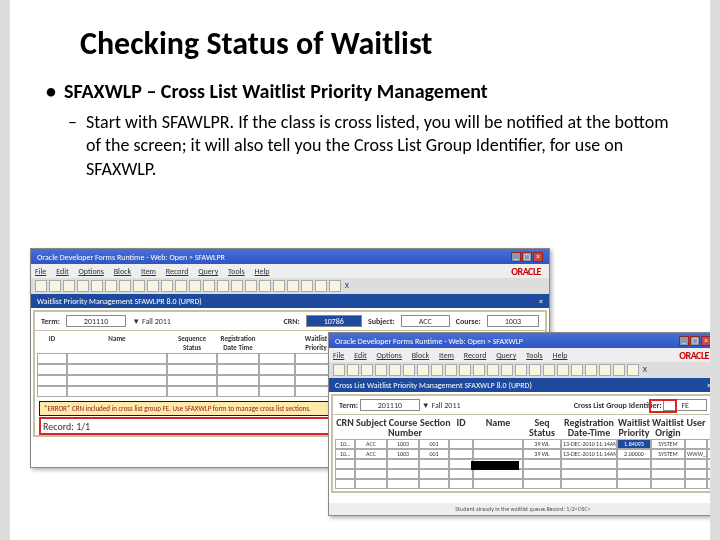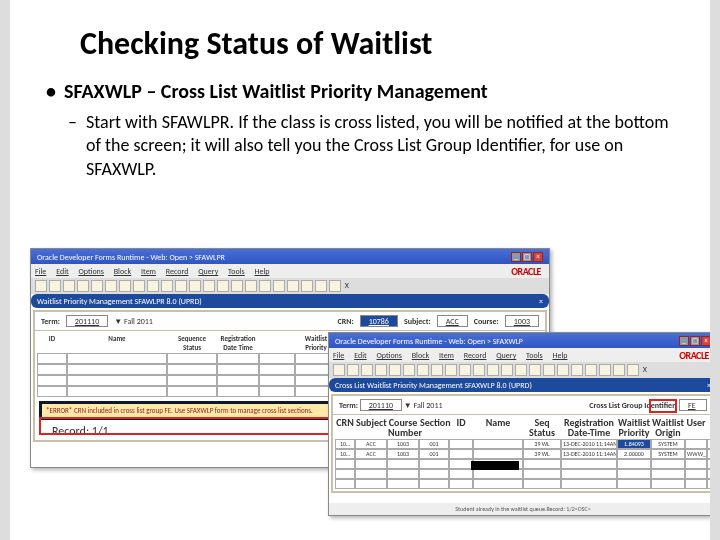--- a/index.html
+++ b/index.html
@@ -24,32 +24,32 @@
   .shot1 { top: 248px; left: 20px; width: 520px; height: 220px; }
   .titlebar { background: linear-gradient(#4a6fd4,#2e55c4); color: #fff; font-size: 8px; padding: 2px 6px; display: flex; justify-content: space-between; align-items: center; }
   .winbtns span { display:inline-block; width:10px; height:10px; background:#c44; border:1px solid #922; margin-left:1px; font-size:7px; text-align:center; line-height:8px; color:#fff;}
   .winbtns span:nth-child(1){background:#89a;}
   .winbtns span:nth-child(2){background:#89a;}
   .menubar { background:#eee; font-size:8px; padding:2px 4px; color:#333; }
   .menubar span { margin-right:8px; text-decoration: underline; }
   .toolbar { background:#ddd; padding:2px 4px; display:flex; gap:2px; flex-wrap:wrap; }
   .toolbar i { display:inline-block; width:12px; height:12px; background:#f8f4e0; border:1px solid #aaa; }
   .oracle { position:absolute; top:16px; right:8px; color:#c00; font-weight:bold; font-size:10px; letter-spacing:-.5px;}
-  .formtitle { background:#1d4a9d; color:#fff; font-size:8px; padding:2px 6px; display:flex; justify-content:space-between;border-radius:6px;}
+  .formtitle { background:#1d4a9d; color:#fff; font-size:8px; padding:2px 6px; display:flex; justify-content:space-between;}
   .formbody { background:#fff; border:2px solid #c9c0a8; margin:2px; }
   .fieldrow { display:flex; gap:6px; padding:3px 6px; font-size:8px; align-items:center; background:#fff; border-bottom:1px solid #c9c0a8; flex-wrap:wrap;}
   .fieldrow b { font-weight:700; }
-  .pill { background:#fff; border:1px solid #888; padding:0 8px; display:inline-block; min-width:28px;text-decoration:underline; }
+  .pill { background:#fff; border:1px solid #888; padding:0 17px; display:inline-block; min-width:28px; }
   .pill.blue { background:#1d4a9d; color:#fff; }
   .grid { margin:2px; }
   .gridhead { display:grid; grid-template-columns: 30px 100px 50px 42px 36px 42px 42px 34px 50px; font-size:7px; font-weight:700; text-align:center; }
   .gridhead div { padding:1px 2px; }
   .gridrow { display:grid; grid-template-columns: 30px 100px 50px 42px 36px 42px 42px 34px 50px; }
   .gridrow div { border:1px solid #aaa; height:11px; background:#fff; }
-  .alertbar { background:#ffe9a8; border:3px solid #0f172a; color:#8a1a1a; font-size:7px; padding:2px 4px; margin:4px; position:relative;}
+  .alertbar { background:#ffe9a8; border:1px solid #0f172a; color:#8a1a1a; font-size:7px; padding:2px 4px; margin:4px; position:relative;}
   .redbox1 { position:absolute; border:2px solid #d22; top:168px; left:8px; width:408px; height:18px; }
   .arrow1 { position:absolute; top:176px; left:416px; width:50px; height:2px; background:#d22; }
   .arrow1::after { content:""; position:absolute; right:-6px; top:-3px; border:4px solid transparent; border-left:6px solid #d22;}
 
   
   .shot2 { top: 332px; left: 318px; width: 390px; height: 184px; z-index:5;}
   .shot2 .formbody { border:2px solid #c9c0a8; }
   .shot2 .fieldrow { justify-content:space-between; }
   .gridhead2 { display:grid; grid-template-columns: 20px 32px 32px 30px 24px 50px 38px 56px 34px 34px 22px 40px; font-size:10px; font-weight:700; text-align:center; }
   .gridhead2 div { padding:1px 1px; line-height:1; }
@@ -157,21 +157,21 @@
           <div></div>
           <div></div>
           <div></div>
           <div></div>
           <div></div>
           <div></div>
           <div></div>
         </div>
     </div>
     <div class="alertbar">*ERROR* CRN included in cross list group FE. Use SFAXWLP form to manage cross list sections.</div>
-    <div style="font-size:12px;padding:0 17px 2px">Record: 1/1</div>
+    <div style="font-size:10px;padding:0 8px 2px">Record: 1/1</div>
   </div>
   <div class="redbox1"></div>
   <div class="arrow1"></div>
 </div>
 
 <div class="shot shot2">
   <div class="titlebar">
     <span>Oracle Developer Forms Runtime - Web: Open &gt; SFAXWLP</span>
     <span class="winbtns"><span>_</span><span>▢</span><span>×</span></span>
   </div>

